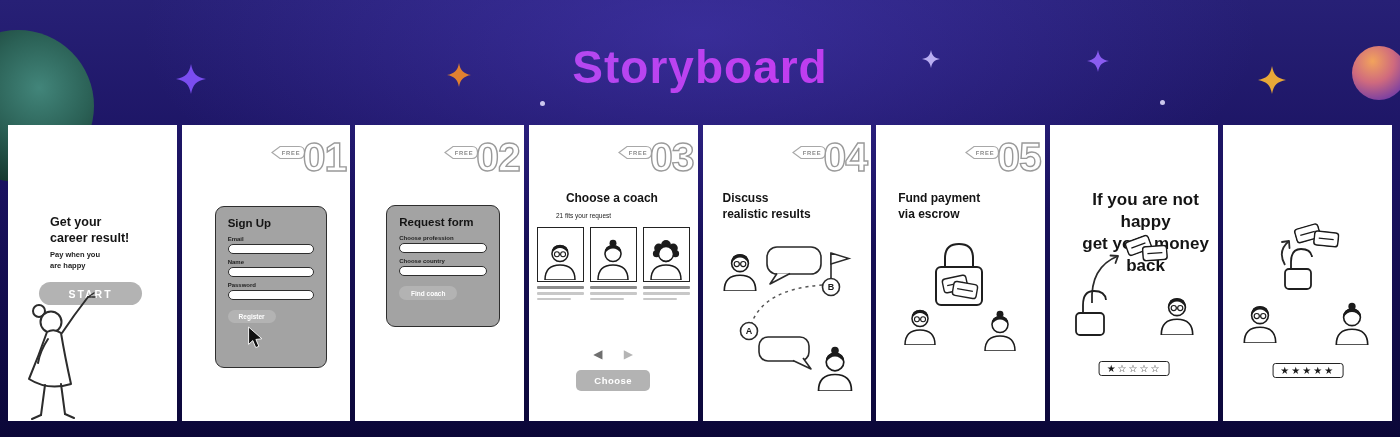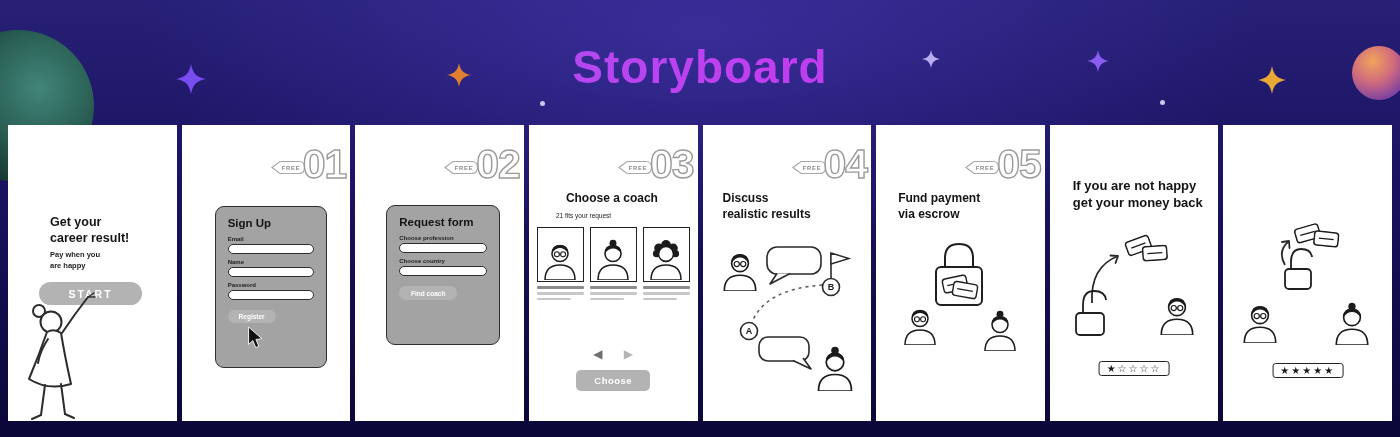--- a/index.html
+++ b/index.html
@@ -28,21 +28,21 @@
     background:linear-gradient(90deg,#8f63f2 0%,#c13ef0 55%,#9433e6 100%);
     -webkit-background-clip:text; background-clip:text; color:transparent;
   }
 
   
   .panels { position:absolute; left:8px; right:8px; top:125px; height:296px;
     display:flex; gap:5px; z-index:5; }
   .panel { flex:1; background:#fff; position:relative; overflow:hidden; }
 
   
-  .corner { position:absolute; top:20px; right:4px; display:flex; align-items:center; }
+  .corner { position:absolute; top:13px; right:4px; display:flex; align-items:flex-start; }
   .freetag { margin-top:7px; margin-right:-3px; }
   .stepnum { font-size:41px; font-weight:800; line-height:38px; color:#fff;
     -webkit-text-stroke:1.4px #9a9a9a; letter-spacing:-1px; }
 
   .panel-heading { position:absolute; font-weight:800; color:#141414;
     font-size:12px; line-height:1.3; }
   .panel-sub { position:absolute; color:#1c1c1c; line-height:1.45; }
 
   .btn { border:none; background:#b3b3b3; color:#fff; font-weight:700;
     font-family:inherit; cursor:pointer; display:block; }
@@ -57,21 +57,21 @@
   
   .form-card { position:absolute; background:#a3a3a3; border:1.4px solid #2e2e2e;
     border-radius:9px; padding:10px 12px; }
   .card-title { font-size:11.5px; font-weight:800; color:#141414; margin-bottom:7px; }
   .field-label { display:block; font-size:6px; font-weight:700; color:#222; margin:5px 0 2px; }
   .wire-input { height:10px; border:1px solid #2e2e2e; border-radius:5px; background:#fff; }
   .mini-btn { margin-top:10px; width:48px; height:13px; border-radius:7px; font-size:6.5px; }
   .cursor { position:absolute; left:62px; top:200px; z-index:6; }
 
   .p2-card { left:33px; top:81px; width:112px; height:162px; }
-  .p3-card { left:31px; top:80px; width:114px; height:140px; }
+  .p3-card { left:31px; top:80px; width:114px; height:122px; }
   .p3-btn  { width:58px; height:14px; }
 
   
   .p4-heading { left:37px; top:66px; }
   .p4-sub { left:27px; top:86px; font-size:6.5px; }
   .coach-row { position:absolute; top:102px; left:6px; right:6px;
     display:flex; justify-content:center; gap:6px; }
   .coach-card { width:47px; }
   .avatar-box { height:55px; border:1.6px solid #222; background:#fff;
     display:flex; align-items:flex-end; justify-content:center; overflow:hidden; }
@@ -80,21 +80,21 @@
   .bar.w72 { width:72%; }
   .car-arrows { position:absolute; top:222px; left:0; right:0; text-align:center; font-size:12px; }
   .car-arrows .prev { color:#6f6f6f; margin-right:18px; cursor:pointer; }
   .car-arrows .next { color:#b5b5b5; cursor:pointer; }
   .choose-btn { position:absolute; top:245px; left:50%; transform:translateX(-50%);
     width:74px; height:21px; border-radius:5px; font-size:9.5px; letter-spacing:.5px; }
 
   
   .p5-heading { left:20px; top:66px; }
   .p6-heading { left:22px; top:66px; }
-  .p7-heading { left:23px; top:53px; font-size:13px; }
+  .p7-heading { left:23px; top:64px; font-size:17px;text-align:center; }
   .p8-heading { left:21px; top:64px; font-size:11.5px; }
   .art { position:absolute; }
 
   
   .stars { position:absolute; left:50%; transform:translateX(-50%);
     border:1.2px solid #222; border-radius:3px; padding:1px 7px;
     font-size:10px; letter-spacing:2px; color:#1a1a1a; background:#fff; white-space:nowrap; }
   .p7-stars { top:236px; }
   .p8-stars { top:238px; }
 

